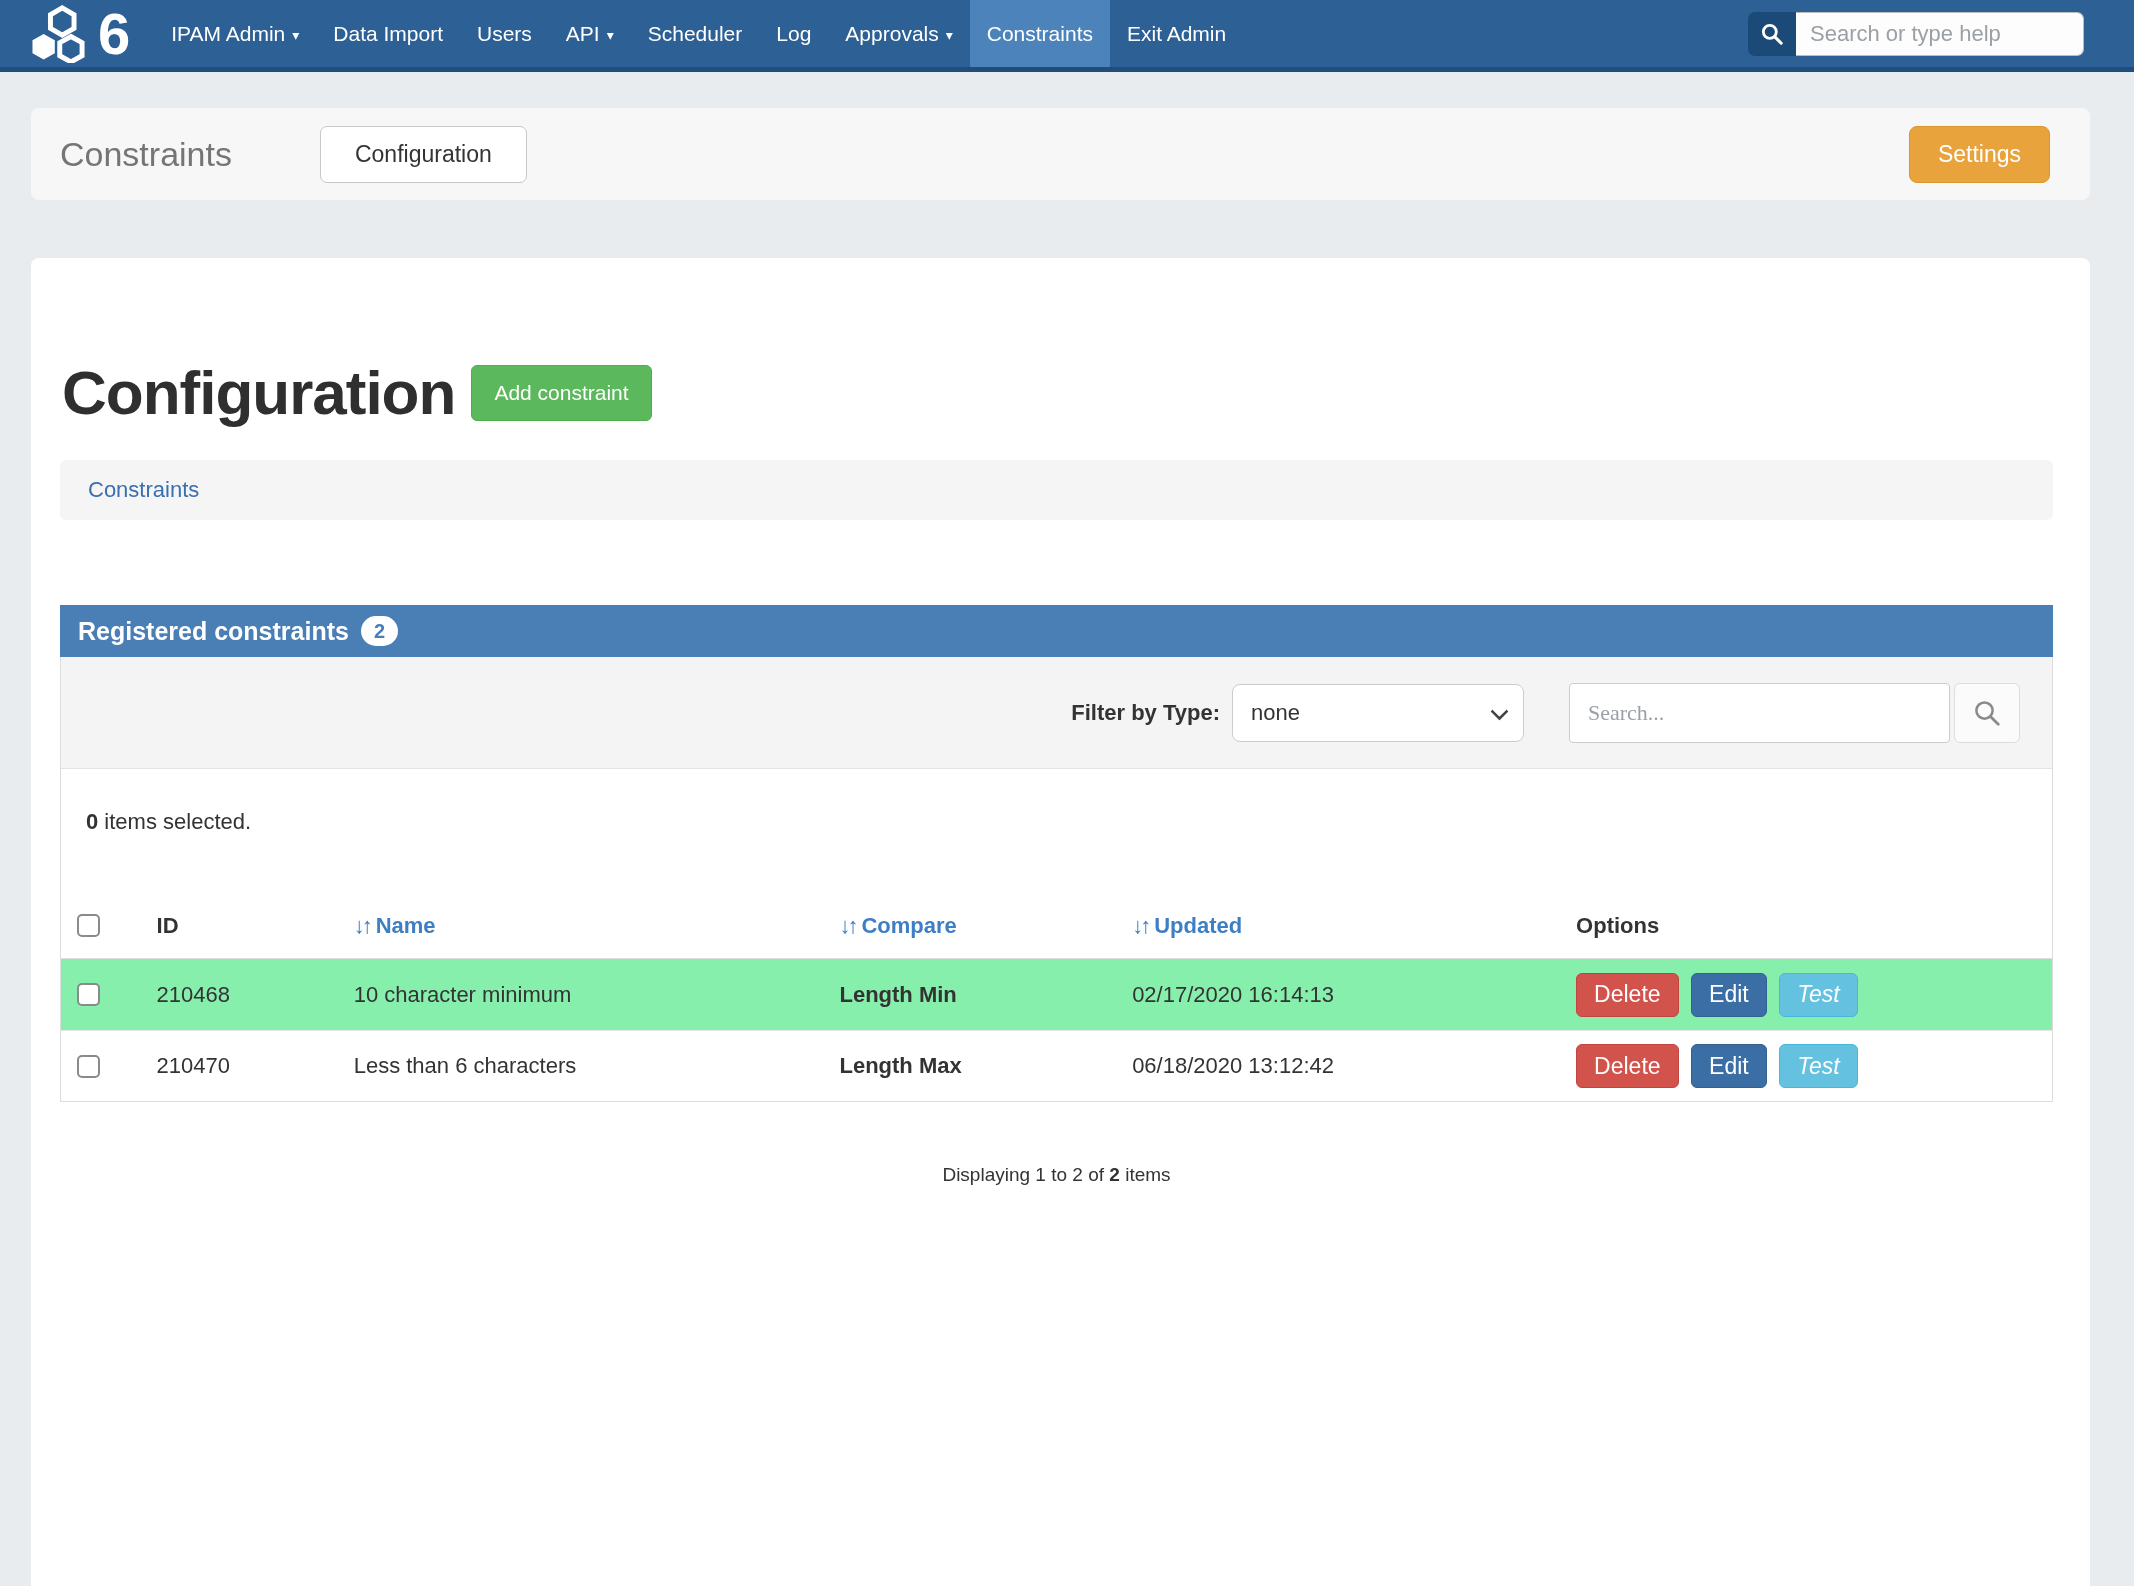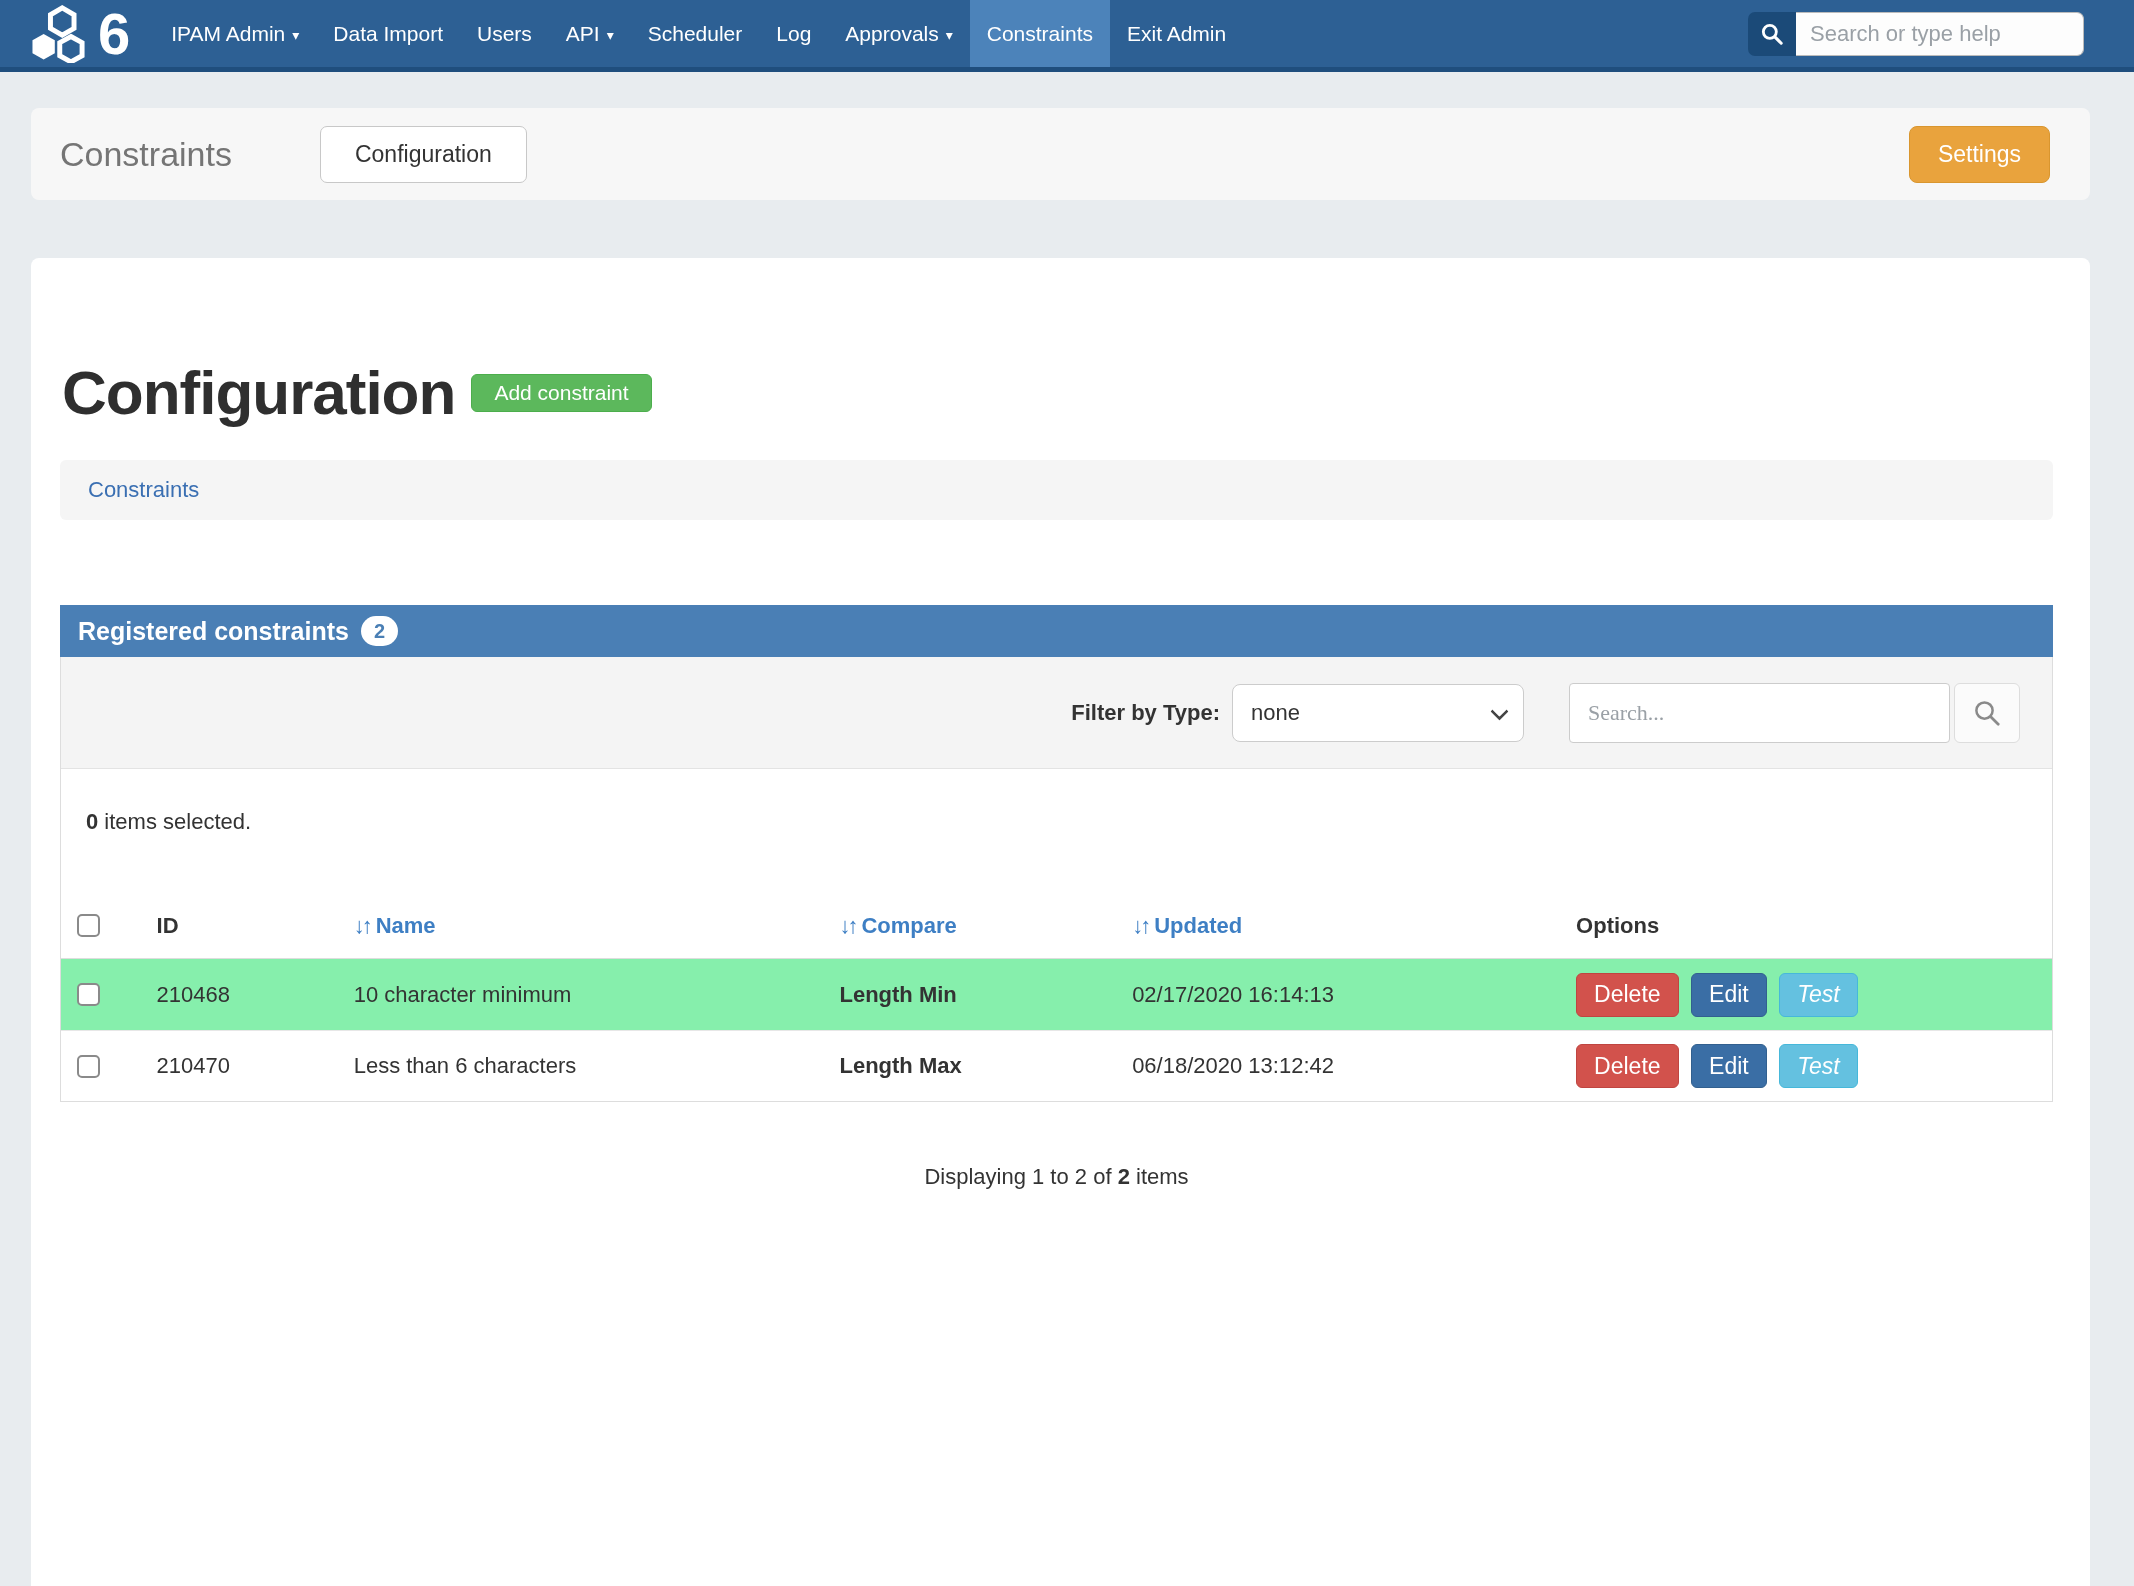--- a/index.html
+++ b/index.html
@@ -73,21 +73,21 @@
     font-family:Liberation Sans, sans-serif;
   }
   
   .main-card{
     margin:58px 44px 0 31px;background:#fff;border-radius:8px 8px 0 0;
     min-height:1328px;padding:104px 37px 40px 29px;
   }
   .heading-row{display:flex;align-items:center;gap:16px;margin-left:2px;}
   h1.config-heading{font-size:62px;font-weight:700;color:#2f2f2f;letter-spacing:-1px;line-height:1;}
   .add-btn{
-    height:38px;padding:0 22px;background:var(--green);border:1px solid var(--green-border);border-radius:6px;
+    height:56px;padding:0 22px;background:var(--green);border:1px solid var(--green-border);border-radius:6px;
     color:#fff;font-size:21px;cursor:pointer;align-self:center;
     font-family:"Liberation Sans","DejaVu Sans",sans-serif;
   }
   .breadcrumb{
     margin-top:36px;height:60px;background:#f5f5f5;border-radius:6px;
     display:flex;align-items:center;padding:0 28px;
   }
   .breadcrumb a{color:var(--link-blue);font-size:22px;text-decoration:none;cursor:pointer;}
   
   .panel{margin-top:85px;}
@@ -154,21 +154,21 @@
     border-radius:5px;background:#fff;cursor:pointer;display:block;
   }
   .row-btn{
     height:44px;padding:0 17px;border-radius:6px;color:#fff;font-size:23px;cursor:pointer;
     font-family:"Liberation Sans","DejaVu Sans",sans-serif;margin-right:8px;
   }
   .btn-delete{background:var(--red);border:1px solid var(--red-border);}
   .btn-edit{background:var(--edit-blue);border:1px solid var(--edit-border);}
   .btn-test{background:var(--test-blue);border:1px solid var(--test-border);font-style:italic;}
   .panel-footer-text{
-    margin-top:62px;text-align:center;font-size:22px;color:#333;
+    margin-top:62px;text-align:center;font-size:19px;color:#333;
   }
   .panel-footer-text b{font-weight:700;}
   svg{display:block;}
 </style>
 </head>
 <body>
 
 <div class="navbar">
   <div class="brand">
     <span>

